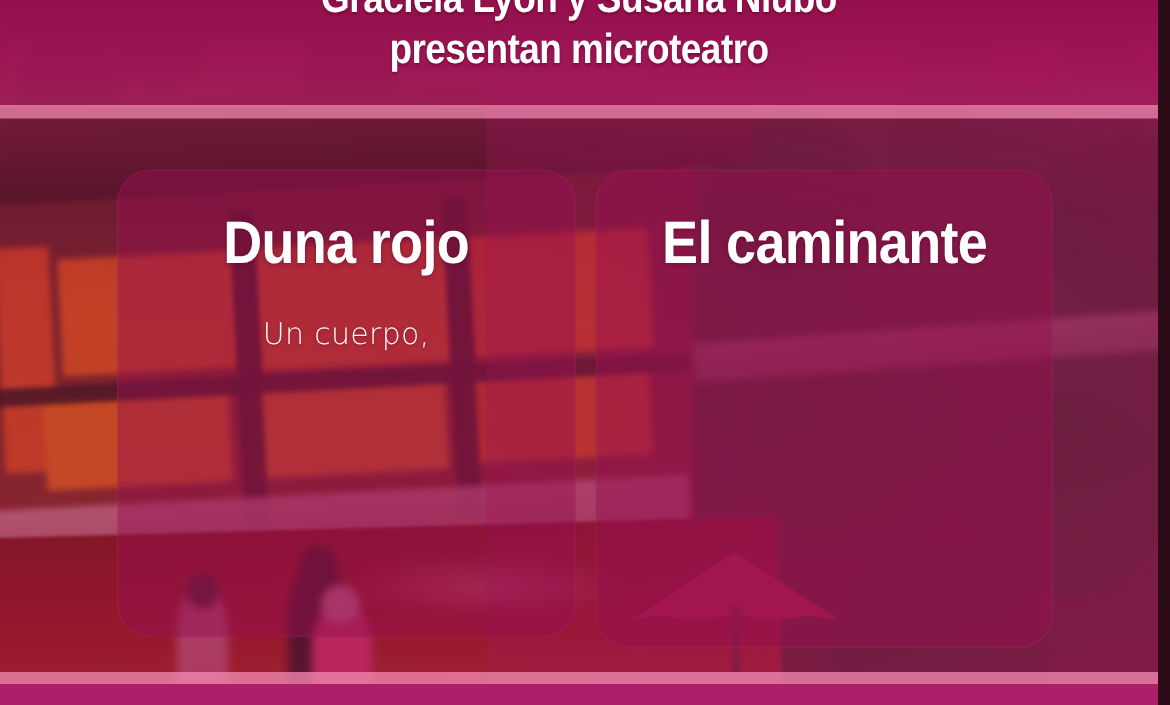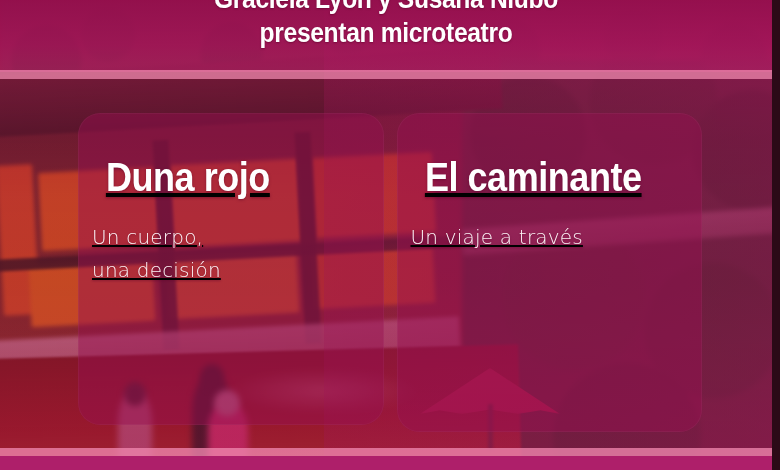--- a/index.html
+++ b/index.html
@@ -219,24 +219,23 @@
     width: 624px;
     display: flex;
     gap: 13px;
     align-items: flex-start;
   }
   .card {
     flex: 1 1 0;
     border-radius: 22px;
     background: rgba(150,16,80,.46);
     box-shadow: inset 0 0 0 1px rgba(255,255,255,.04);
-    padding: 26px 14px 22px;
-    text-align: left;
+    padding: 11px 14px 22px;
+    text-align: center;
     box-sizing: border-box;
-    text-decoration: underline;
   }
   .card-left  { min-height: 312px; }
   .card-right { min-height: 319px; }
 
   .card-title {
     color: #ffffff;
     font-family: "Liberation Sans Narrow", "Liberation Sans", sans-serif;
     font-weight: 700;
     font-size: 40px;
     line-height: 44px;
@@ -306,28 +305,26 @@
     <span class="header-line">presentan microteatro</span>
   </div>
   <div class="band-light-top"></div>
 
   <div class="cards">
 
     <div class="card card-left">
       <div class="card-title">Duna rojo</div>
       <div class="card-sub">
         <span class="ln">Un cuerpo,</span>
-        <span class="ln">una decisión</span>
       </div>
     </div>
 
     <div class="card card-right">
       <div class="card-title">El caminante</div>
       <div class="card-sub">
-        <span class="ln">Un viaje a través</span>
       </div>
     </div>
 
   </div>
 
   <div class="band-light-bottom"></div>
   <div class="band-footer"></div>
 
 </div>
 

